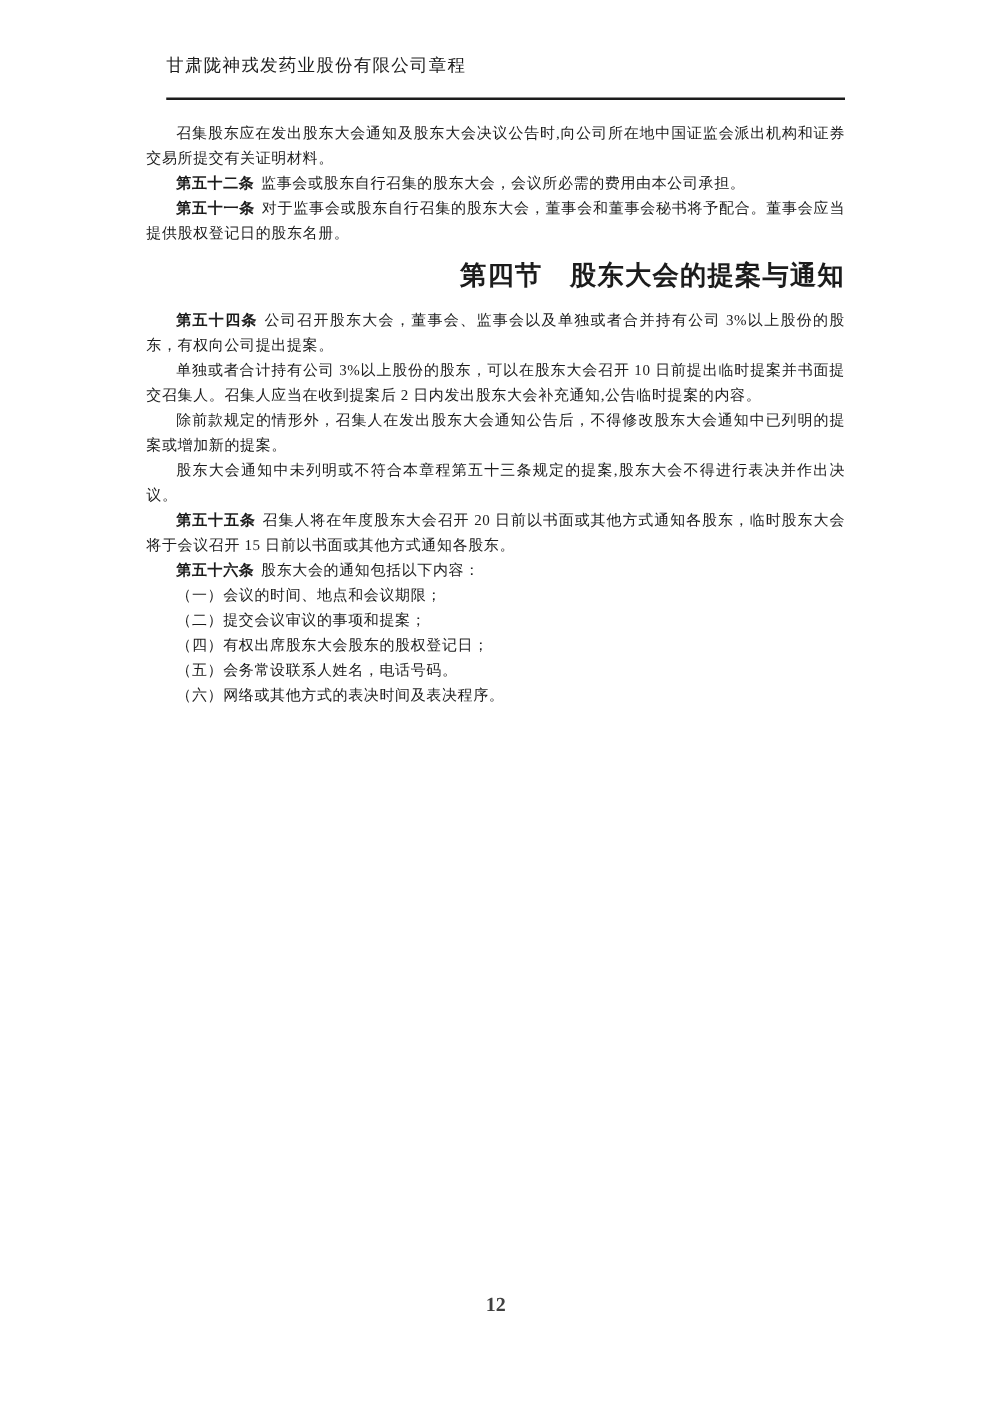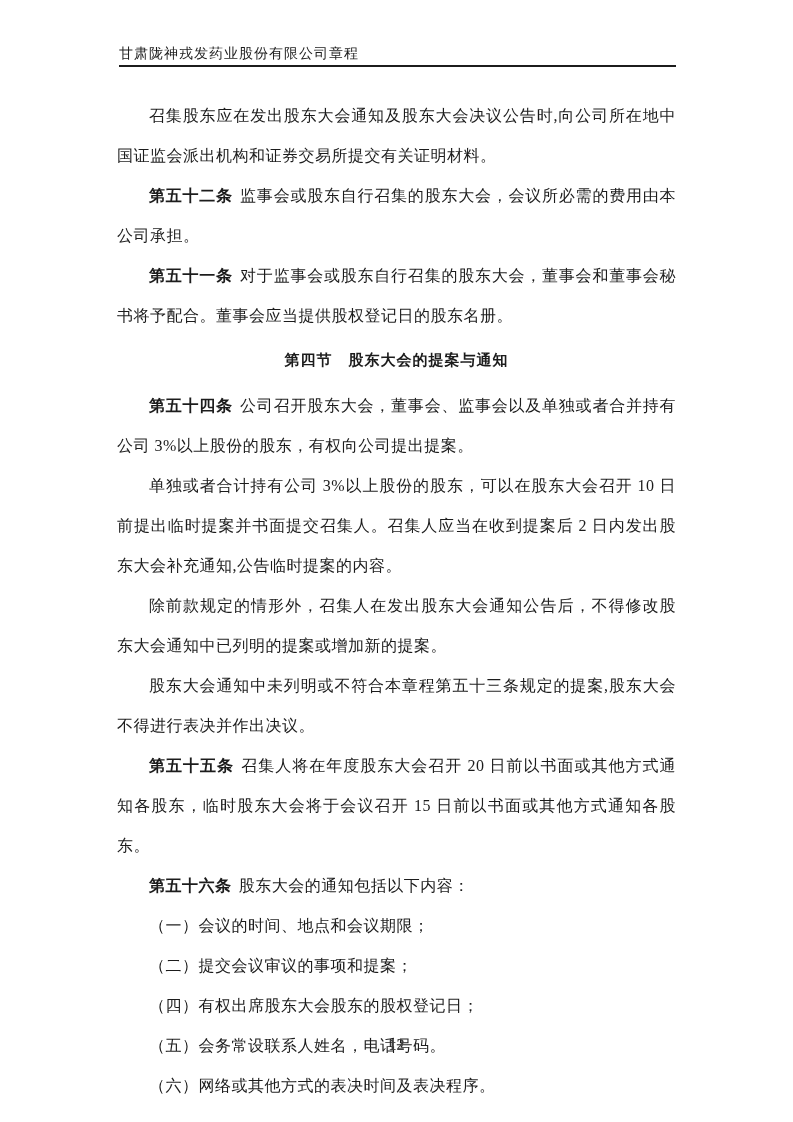--- a/index.html
+++ b/index.html
@@ -12,53 +12,53 @@
     width: 793px;
     height: 1122px;
     margin: 0 auto;
     background: #ffffff;
     font-family: "Liberation Serif", "DejaVu Serif", serif;
     color: #1c1c1c;
     overflow: hidden;
   }
   .header {
     position: absolute;
-    left: 119px;
+    left: 133px;
     right: 117px;
     top: 44px;
     border-bottom: 2px solid #1c1c1c;
-    padding-bottom: 2px;
+    padding-bottom: 16px;
   }
   .header-title {
     font-size: 14px;
     letter-spacing: 1px;
     color: #1c1c1c;
   }
   .body-area {
     position: absolute;
     left: 117px;
     right: 117px;
     top: 96px;
   }
   .para {
     margin: 0;
-    font-size: 16px;
-    line-height: 40px;
+    font-size: 12px;
+    line-height: 20px;
     text-align: justify;
     text-indent: 2em;
     letter-spacing: 0.5px;
   }
   .article-label {
     font-weight: bold;
     margin-right: 0.45em;
   }
   .section-heading {
-    font-size: 15px;
+    font-size: 21px;
     font-weight: bold;
-    text-align: center;
+    text-align: right;
     line-height: 33px;
     margin: 8px 0 9px 0;
     letter-spacing: 1px;
   }
   .footer {
     position: absolute;
     left: 0;
     right: 0;
     top: 1036px;
     text-align: center;

